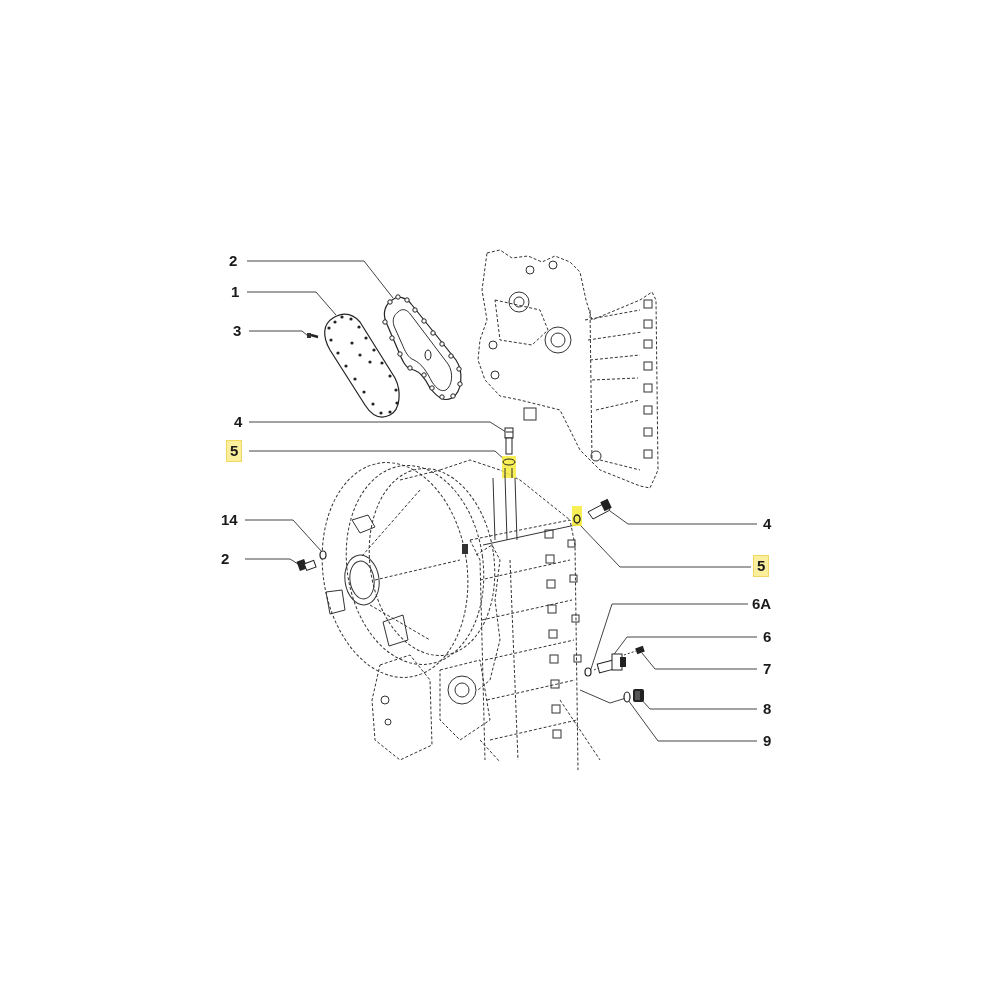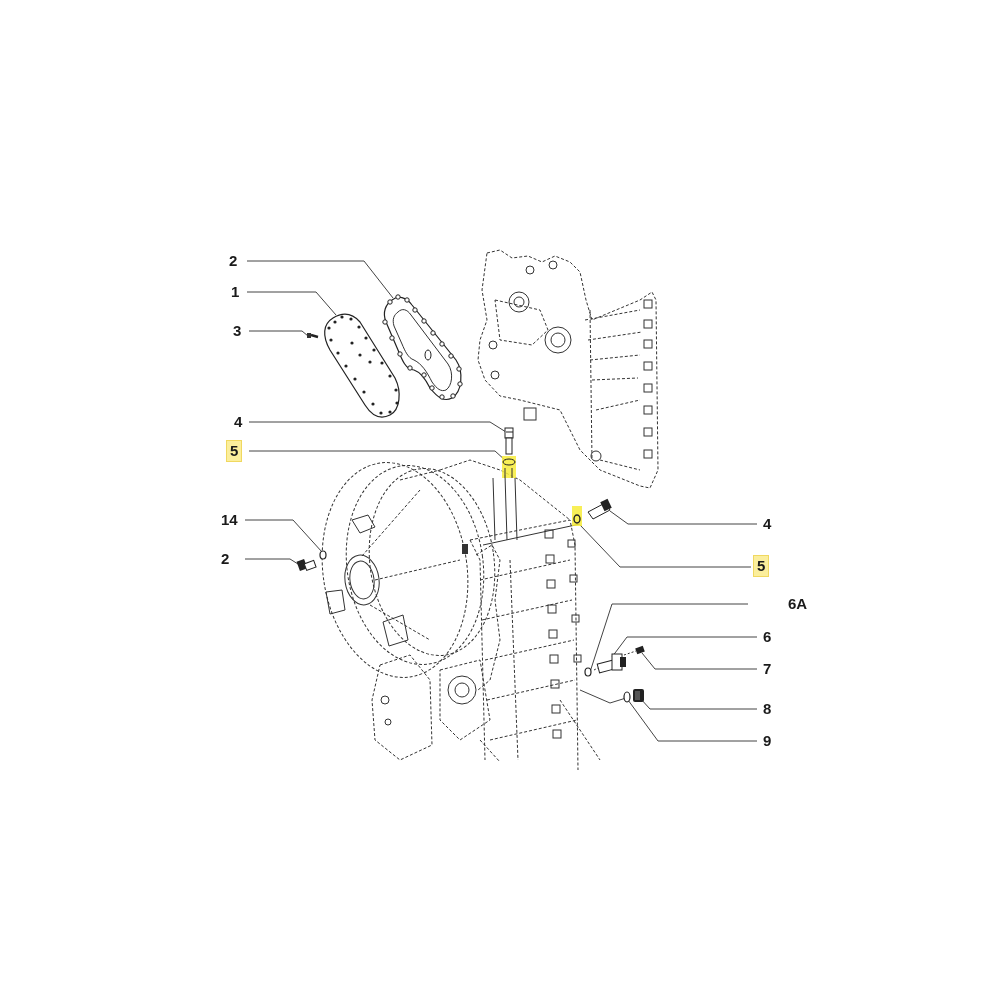--- a/index.html
+++ b/index.html
@@ -279,17 +279,17 @@
 
 <div class="callout" style="left:229px;top:252px;">2</div>
 <div class="callout" style="left:231px;top:283px;">1</div>
 <div class="callout" style="left:233px;top:322px;">3</div>
 <div class="callout" style="left:234px;top:413px;">4</div>
 <div class="callout hl" style="left:226px;top:440px;">5</div>
 <div class="callout" style="left:221px;top:511px;">14</div>
 <div class="callout" style="left:221px;top:550px;">2</div>
 <div class="callout" style="left:763px;top:515px;">4</div>
 <div class="callout hl" style="left:753px;top:555px;">5</div>
-<div class="callout" style="left:788px;top:595px;">6A</div>
+<div class="callout" style="left:752px;top:595px;">6A</div>
 <div class="callout" style="left:763px;top:628px;">6</div>
 <div class="callout" style="left:763px;top:660px;">7</div>
 <div class="callout" style="left:763px;top:700px;">8</div>
 <div class="callout" style="left:763px;top:732px;">9</div>
 
 </body></html>

